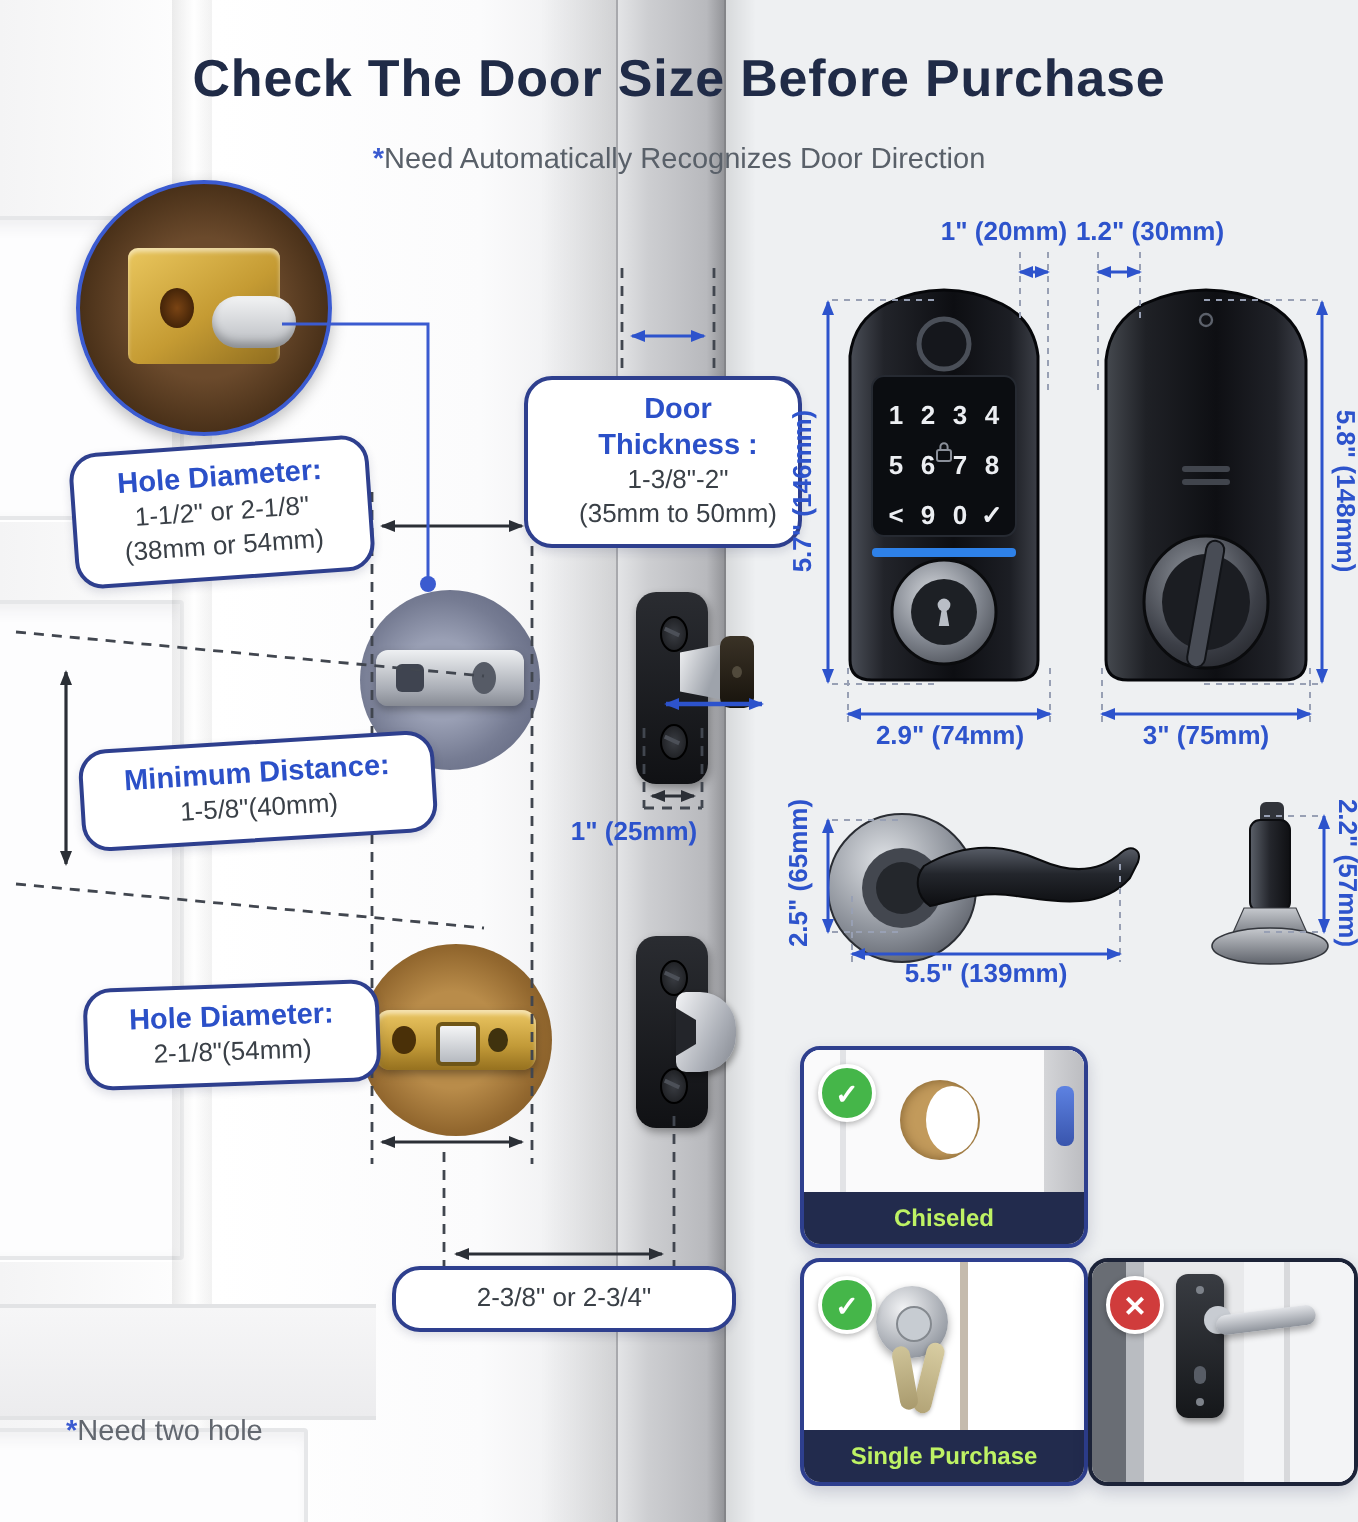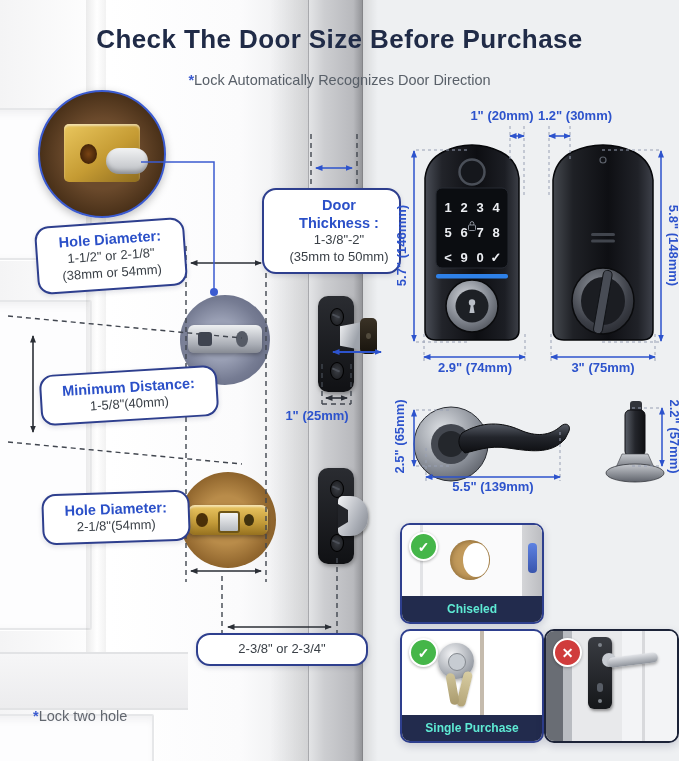--- a/index.html
+++ b/index.html
@@ -46,21 +46,21 @@
   .plate{position:absolute;width:36px;height:96px;background:linear-gradient(#2a2c31,#101114);
         border-radius:10px;box-shadow:1px 2px 4px rgba(0,0,0,.35);}
   .screw{position:absolute;left:12px;width:12px;height:16px;border-radius:50%;
         background:radial-gradient(#3a3d43,#17181b);border:1px solid #000;}
   .screw:after{content:"";position:absolute;left:1px;top:6px;width:8px;height:2px;
         background:#4c5058;transform:rotate(25deg);}
   
   .card{position:absolute;border-radius:10px;overflow:hidden;display:flex;flex-direction:column;
         background:#fff;box-shadow:0 3px 8px rgba(20,30,70,.18);}
   .cimg{position:relative;flex:1;}
-  .cardbar{height:26px;background:#222b4d;color:#5eead4;display:flex;align-items:center;
+  .cardbar{height:26px;background:#222b4d;color:#bef264;display:flex;align-items:center;
         justify-content:center;font-weight:700;font-size:12px;white-space:nowrap;}
   .badge{position:absolute;top:7px;left:7px;width:25px;height:25px;border-radius:50%;
         display:flex;align-items:center;justify-content:center;color:#fff;font-weight:700;
         font-size:14px;border:2px solid #fff;box-shadow:0 1px 3px rgba(0,0,0,.3);z-index:3;}
   .badge.yes{background:#45b649;} .badge.no{background:#d03c3c;}
   .footnote{position:absolute;left:33px;top:708px;font-size:14.5px;color:#62676f;}
   svg{display:block;}
 </style>
 </head>
 <body>
@@ -280,21 +280,21 @@
         <path d="M426,477 H560"></path>
       <path d="M662,408 V466"></path>
     </g>
     <g>
       <path d="M141,162 H214 V289" stroke="#3b5bd0" stroke-width="1.5" fill="none"></path>
       <circle cx="214" cy="292" r="4" fill="#3b5bd0"></circle>
     </g>
   </svg>
 
   <div class="title">Check The Door Size Before Purchase</div>
-  <div class="subtitle"><span class="bmark">*</span><span>Lock Automatically Recognizes Door Direction</span></div>
+  <div class="subtitle"><span class="bmark">*</span><span>Need Automatically Recognizes Door Direction</span></div>
 
   <div class="callout" style="left:262px;top:188px;width:104px;padding-left:23px;">
     <div class="ct">Door Thickness :</div>
     <div class="cb">1-3/8"-2"</div>
     <div class="cb">(35mm to 50mm)</div>
   </div>
   <div class="callout" style="left:36px;top:222px;width:130px;transform:rotate(-4deg);">
     <div class="ct">Hole Diameter:</div>
     <div class="cb">1-1/2" or 2-1/8"</div>
     <div class="cb">(38mm or 54mm)</div>
@@ -355,15 +355,15 @@
       <div class="abs" style="left:42px;top:6px;width:24px;height:72px;border-radius:6px;background:linear-gradient(#393c42,#15171a);box-shadow:1px 2px 3px rgba(0,0,0,.4);">
         <div class="abs" style="left:10px;top:6px;width:4px;height:4px;border-radius:50%;background:#7d828a;"></div>
         <div class="abs" style="left:10px;top:62px;width:4px;height:4px;border-radius:50%;background:#7d828a;"></div>
         <div class="abs" style="left:9px;top:46px;width:6px;height:9px;border-radius:3px;background:#585d66;"></div>
       </div>
       <div class="abs" style="left:56px;top:22px;width:14px;height:14px;border-radius:50%;background:#c8ccd2;"></div>
       <div class="abs" style="left:62px;top:24px;width:50px;height:10px;border-radius:6px;background:linear-gradient(#e2e4e8,#8e939b);transform:rotate(-7deg);box-shadow:0 2px 3px rgba(0,0,0,.3);"></div>
     </div>
   </div>
 
-  <div class="footnote"><span class="bmark">*</span><span>Lock two hole</span></div>
+  <div class="footnote"><span class="bmark">*</span><span>Need two hole</span></div>
 
 </div>
 
 </body></html>

